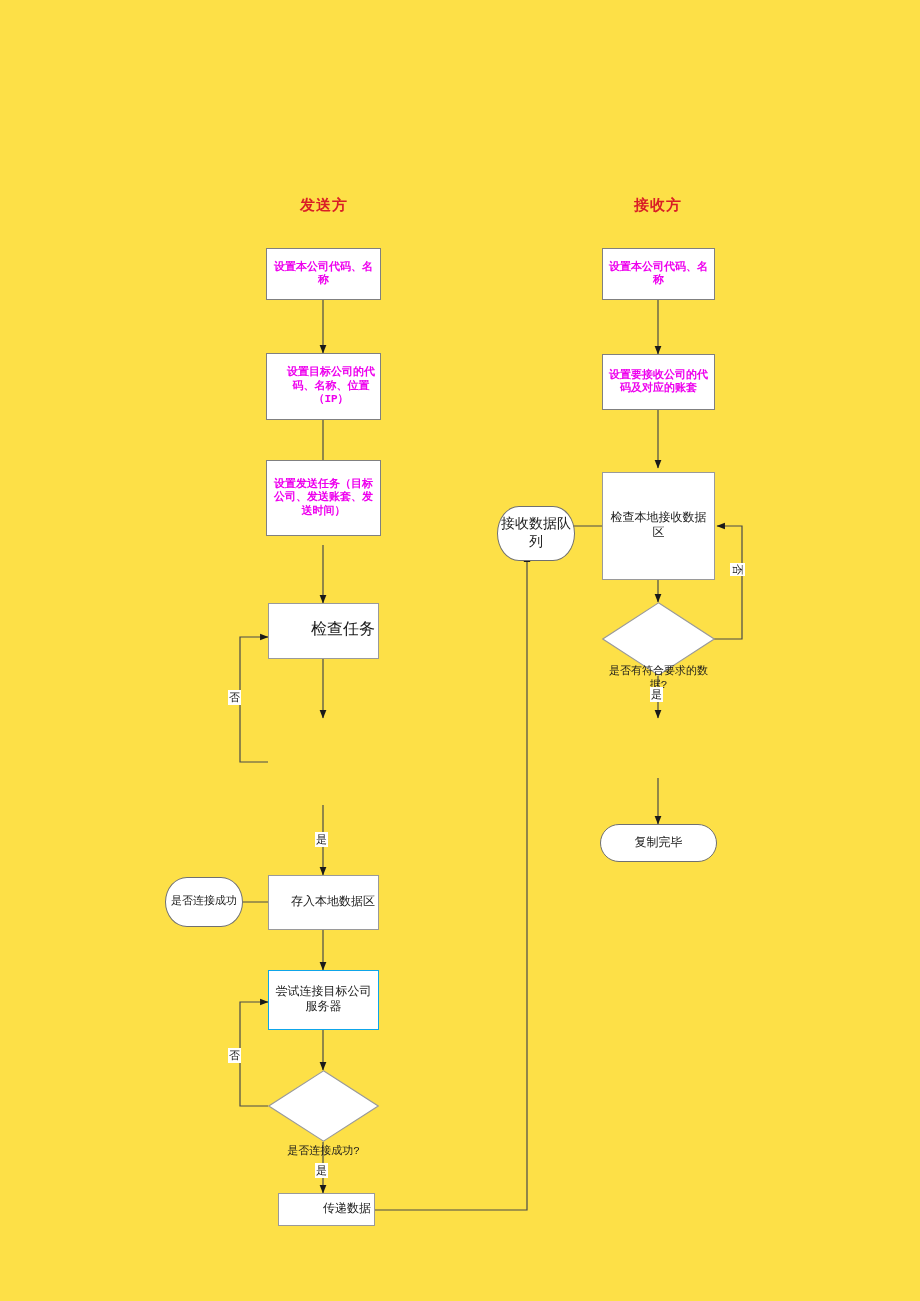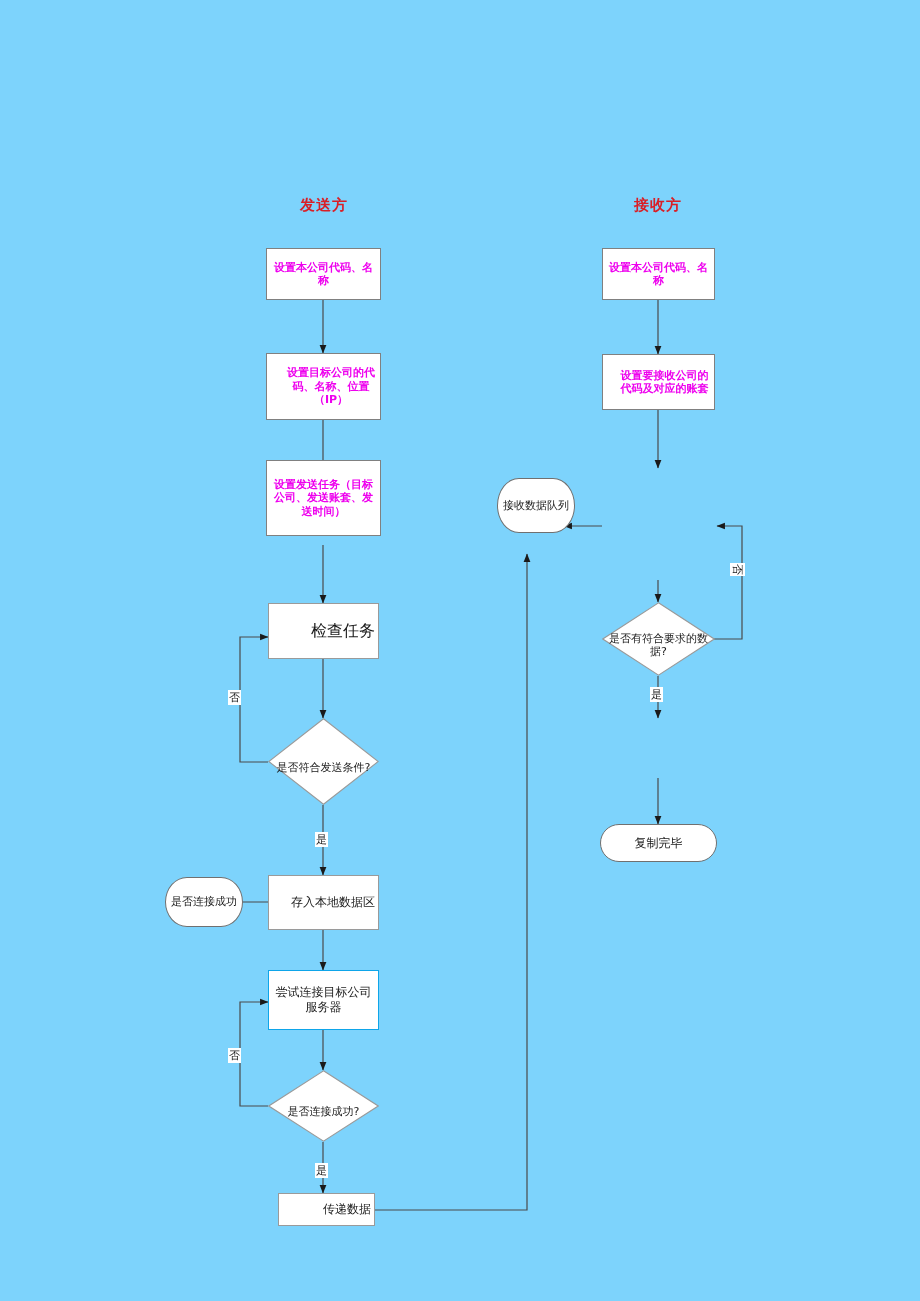--- a/index.html
+++ b/index.html
@@ -7,22 +7,23 @@
     padding: 0;
     background: #ffffff;
   }
   body {
     font-family: "DejaVu Sans", "Liberation Sans", sans-serif;
   }
   #page {
     position: relative;
     width: 920px;
     height: 1301px;
-    background: #7dd3fc;
+    background: #fde047;
     overflow: hidden;
+    font-family: Liberation Mono, monospace;
   }
   #svg-layer {
     position: absolute;
     left: 0;
     top: 0;
     width: 920px;
     height: 1301px;
   }
   .lane-title {
     position: absolute;
@@ -69,25 +70,25 @@
     border-radius: 999px;
     color: #1a1a1a;
     text-align: right;
   }
   .diamond-wrap {
     position: absolute;
   }
   .diamond-wrap .diamond-label {
     position: absolute;
     left: 0;
-    top: 6px;
+    top: 16px;
     width: 100%;
     height: 100%;
     display: flex;
-    align-items: center;
+    align-items: flex-end;
     justify-content: center;
     text-align: center;
     color: #1a1a1a;
     line-height: 1.22;
   }
   .edge-label {
     position: absolute;
     color: #1a1a1a;
     font-size: 11px;
     white-space: nowrap;
@@ -159,28 +160,20 @@
   </div>
 
   <div class="node proc proc-pink" style="left:266px; top:460px; width:115px; height:76px; font-size:11px;">
     <span class="txt">设置发送任务（目标公司、发送账套、发送时间）</span>
   </div>
 
   <div class="node proc proc-black" style="left:268px; top:603px; width:111px; height:56px; font-size:16px; border:1px solid #9a9a9a;">
     <span class="txt">检查任务</span>
   </div>
 
-  <div class="diamond-wrap" style="left:268px; top:718px; width:111px; height:87px;">
-    <svg width="111" height="87" viewBox="0 0 111 87" xmlns="http://www.w3.org/2000/svg">
-      <polygon points="55.5,0.8 110.2,43.5 55.5,86.2 0.8,43.5" fill="#ffffff" stroke="#9a9a9a" stroke-width="1.1"></polygon>
-    </svg>
-    <div class="diamond-label" style="font-size:11px;">
-      <span class="txt">是否符合发送条件?</span>
-    </div>
-  </div>
 
   <div class="node proc proc-black" style="left:268px; top:875px; width:111px; height:55px; font-size:12px; border:1px solid #9a9a9a;">
     <span class="txt">存入本地数据区</span>
   </div>
 
   <div class="node store" style="left:165px; top:877px; width:78px; height:50px; font-size:11px;">
     <span class="txt">是否连接成功</span>
   </div>
 
   <div class="node proc proc-black" style="left:268px; top:970px; width:111px; height:60px; font-size:12px; border:1px solid #0ea5e9;">
@@ -202,26 +195,29 @@
 
   <div class="edge-label" style="left:228px; top:690px;">否</div>
   <div class="edge-label" style="left:315px; top:832px;">是</div>
   <div class="edge-label" style="left:228px; top:1048px;">否</div>
   <div class="edge-label" style="left:315px; top:1163px;">是</div>
 
   <div class="node proc proc-pink" style="left:602px; top:248px; width:113px; height:52px; font-size:11px;">
     <span class="txt">设置本公司代码、名称</span>
   </div>
 
-  <div class="node proc proc-pink" style="left:602px; top:354px; width:113px; height:56px; font-size:11px;padding-left:12px;">
+  <div class="node proc proc-pink" style="left:602px; top:354px; width:113px; height:56px; font-size:11px;">
     <span class="txt">设置要接收公司的代码及对应的账套</span>
   </div>
 
-
-  <div class="node store" style="left:497px; top:478px; width:78px; height:55px; font-size:11px;">
+  <div class="node proc proc-black" style="left:602px; top:472px; width:113px; height:108px; font-size:12px; border:1px solid #9a9a9a;">
+    <span class="txt">检查本地接收数据区</span>
+  </div>
+
+  <div class="node store" style="left:497px; top:506px; width:78px; height:55px; font-size:14px;">
     <span class="txt">接收数据队列</span>
   </div>
 
   <div class="diamond-wrap" style="left:602px; top:602px; width:113px; height:74px;">
     <svg width="113" height="74" viewBox="0 0 113 74" xmlns="http://www.w3.org/2000/svg">
       <polygon points="56.5,0.8 112.2,37 56.5,73.2 0.8,37" fill="#ffffff" stroke="#9a9a9a" stroke-width="1.1"></polygon>
     </svg>
     <div class="diamond-label" style="font-size:11px;">
       <span class="txt">是否有符合要求的数据?</span>
     </div>

